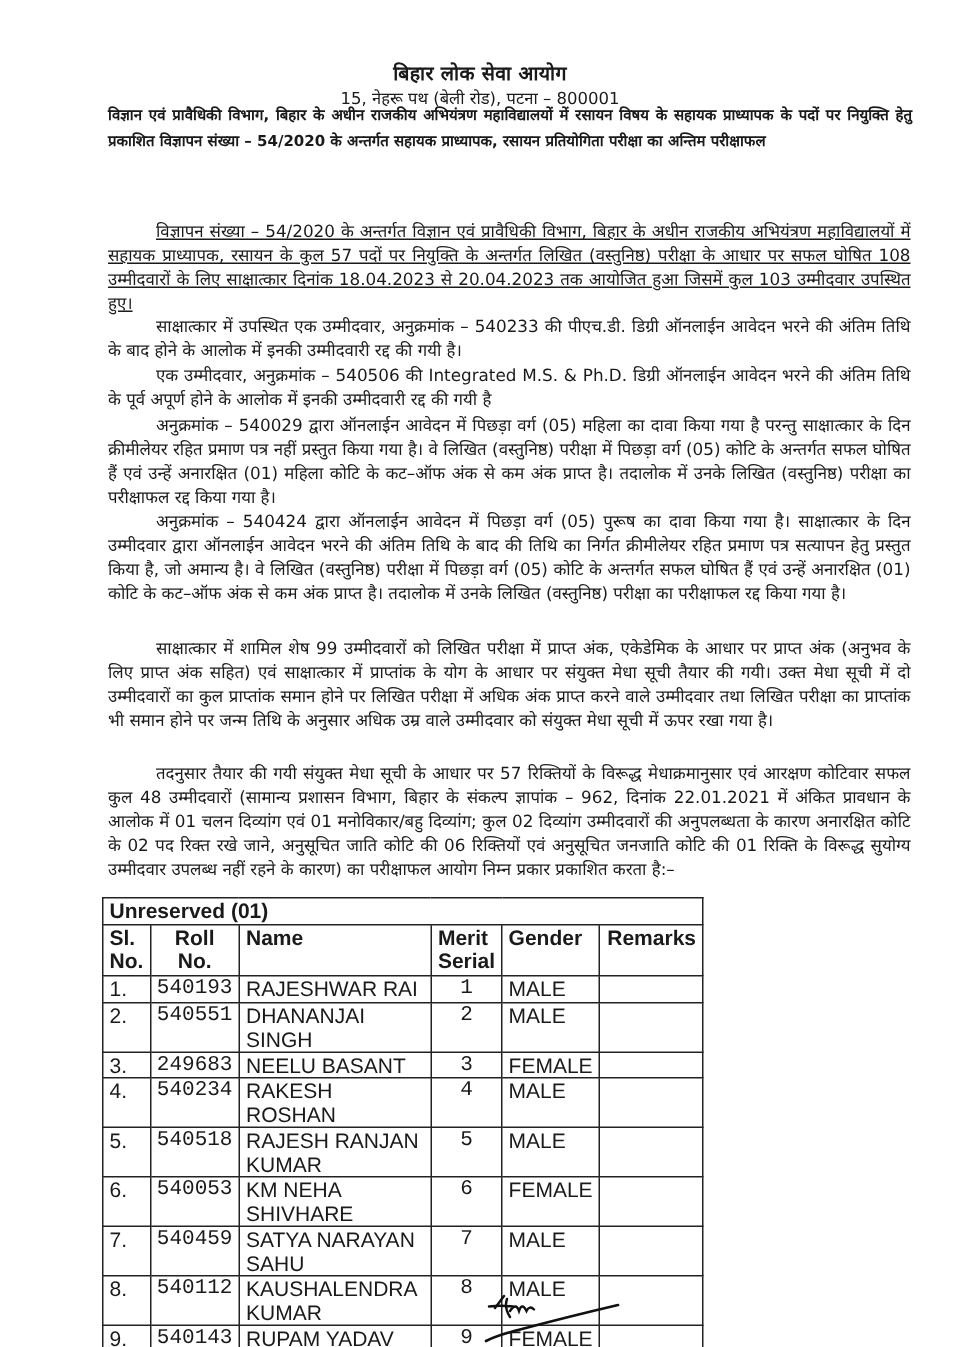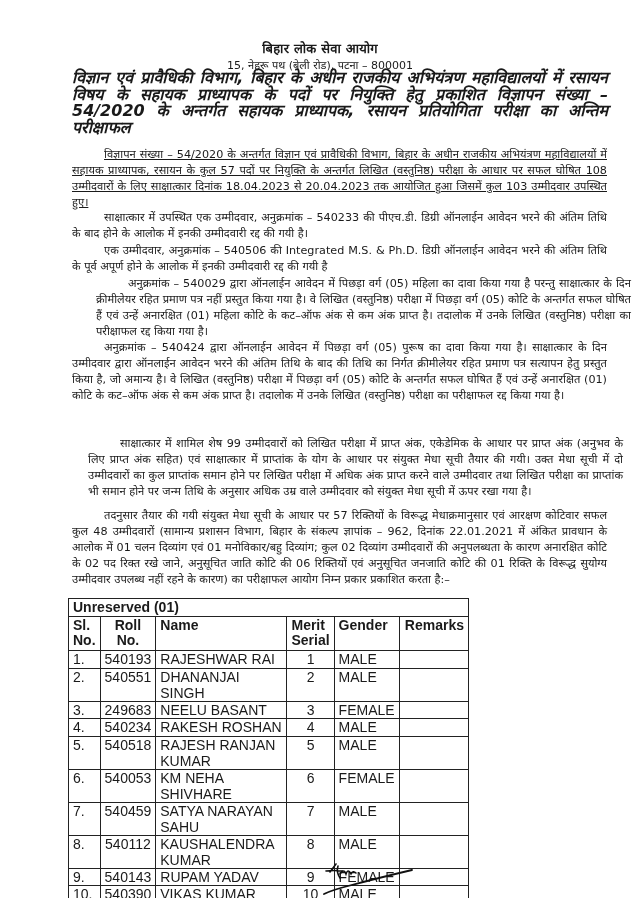--- a/index.html
+++ b/index.html
@@ -12,49 +12,48 @@
   .org-title {
     position: absolute; top: 39px; left: 0; width: 640px; text-align: center;
     font-size: 13px; font-weight: bold; letter-spacing: 0.2px;
   }
   .org-address {
     position: absolute; top: 57px; left: 0; width: 640px; text-align: center;
     font-size: 11px;
   }
   .subject {
     position: absolute; top: 70px; left: 72px; width: 536px;
-    font-size: 16px; font-weight: bold; line-height: 16.5px; text-align: justify;
+    font-size: 10px; font-weight: bold; line-height: 16.5px; text-align: justify;
     text-align-last: left;
-    font-style: italic;
   }
   .body-text {
     position: absolute; left: 72px; width: 535px; font-size: 11.2px; line-height: 16px;
     text-align: justify;
   }
   .para { margin: 0; text-indent: 32px; }
   .para.last-left { text-align-last: left; }
   #p1 { top: 147px; text-decoration: underline; }
   #p2 { top: 210px; }
   #p3 { top: 243px; }
-  #p4 { top: 276px; margin-left: 24px; }
+  #p4 { top: 276px; }
   #p5 { top: 340px; }
-  #p6 { top: 436px; margin-left: 16px; }
+  #p6 { top: 425px; }
   #p7 { top: 508px; }
   .result-table {
     position: absolute; left: 68px; top: 598px; width: 401px;
     border-collapse: collapse; font-family: "Liberation Sans", "DejaVu Sans", sans-serif;
     font-size: 14px;
   }
   .result-table td, .result-table th {
     border: 1.2px solid #222; padding: 0 4px; height: 16px; vertical-align: top;
     text-align: left; font-weight: normal;
   }
   .result-table .caption-row td { font-weight: bold; height: 17px; }
   .result-table th { font-weight: bold; line-height: 15px; padding-top: 1px; height: 32px; }
-  .result-table td.c { text-align: center; }
+  .result-table td.c { text-align: center; font-family: Liberation Mono, monospace; }
   .result-table tbody td { height: 16.5px; line-height: 16px; }
   .col-sl { width: 15px; }
   .col-roll { width: 40px; }
   .col-name { width: 157px; }
   .col-merit { width: 26px; }
   .col-gender { width: 42px; }
   .col-remarks { width: 73px; }
   .signature {
     position: absolute; left: 318px; top: 862px; width: 110px; height: 36px;
   }

